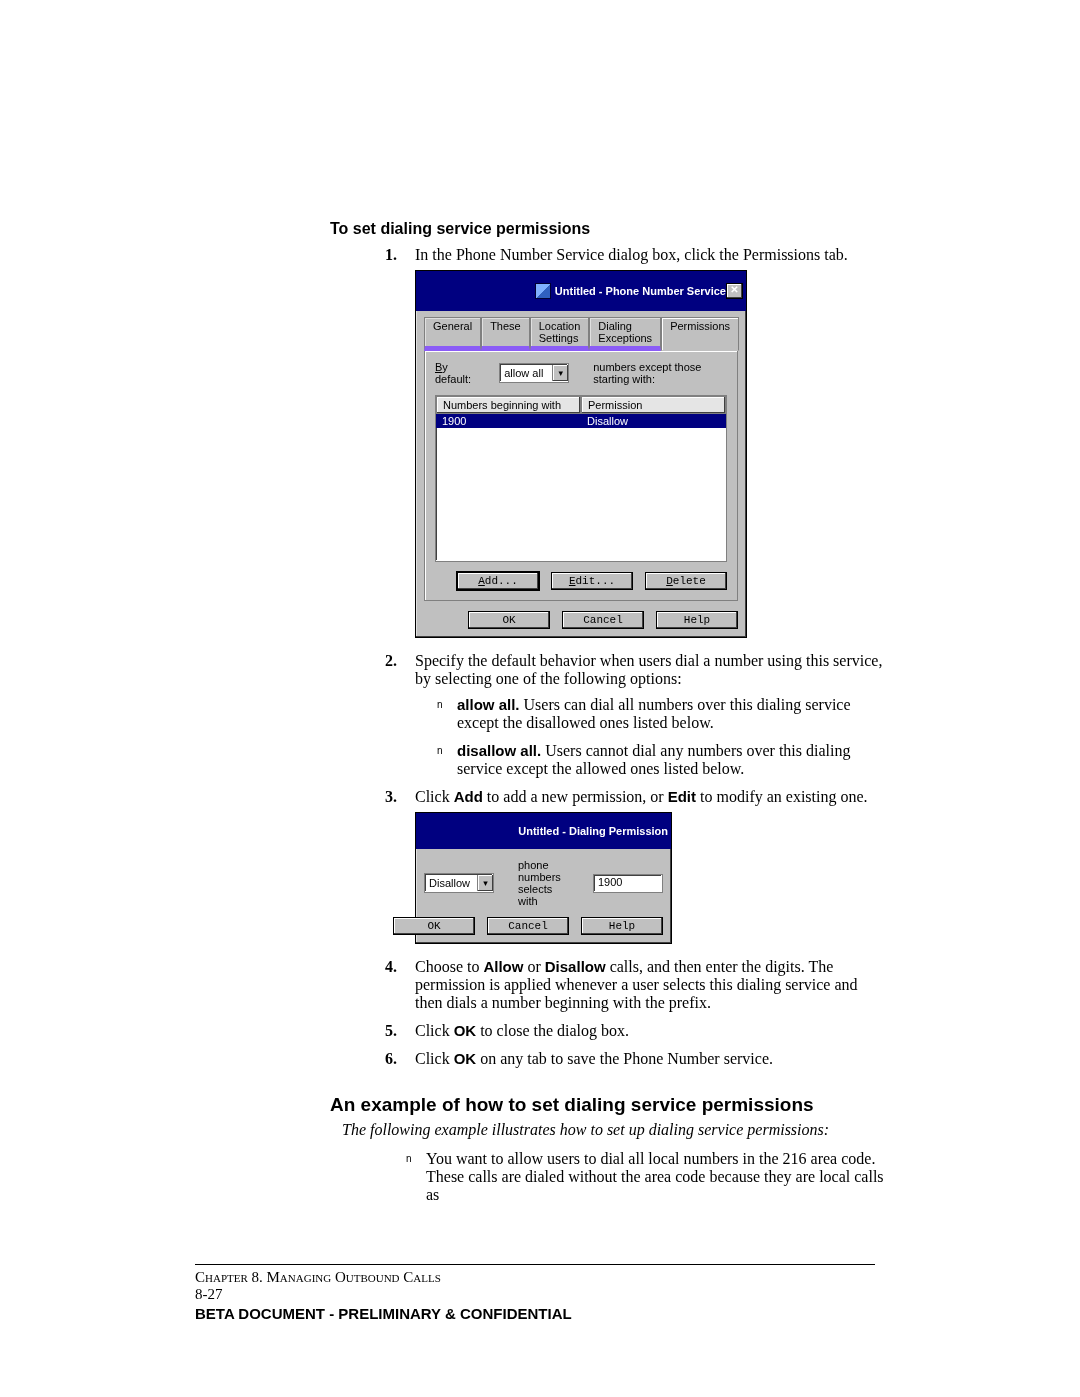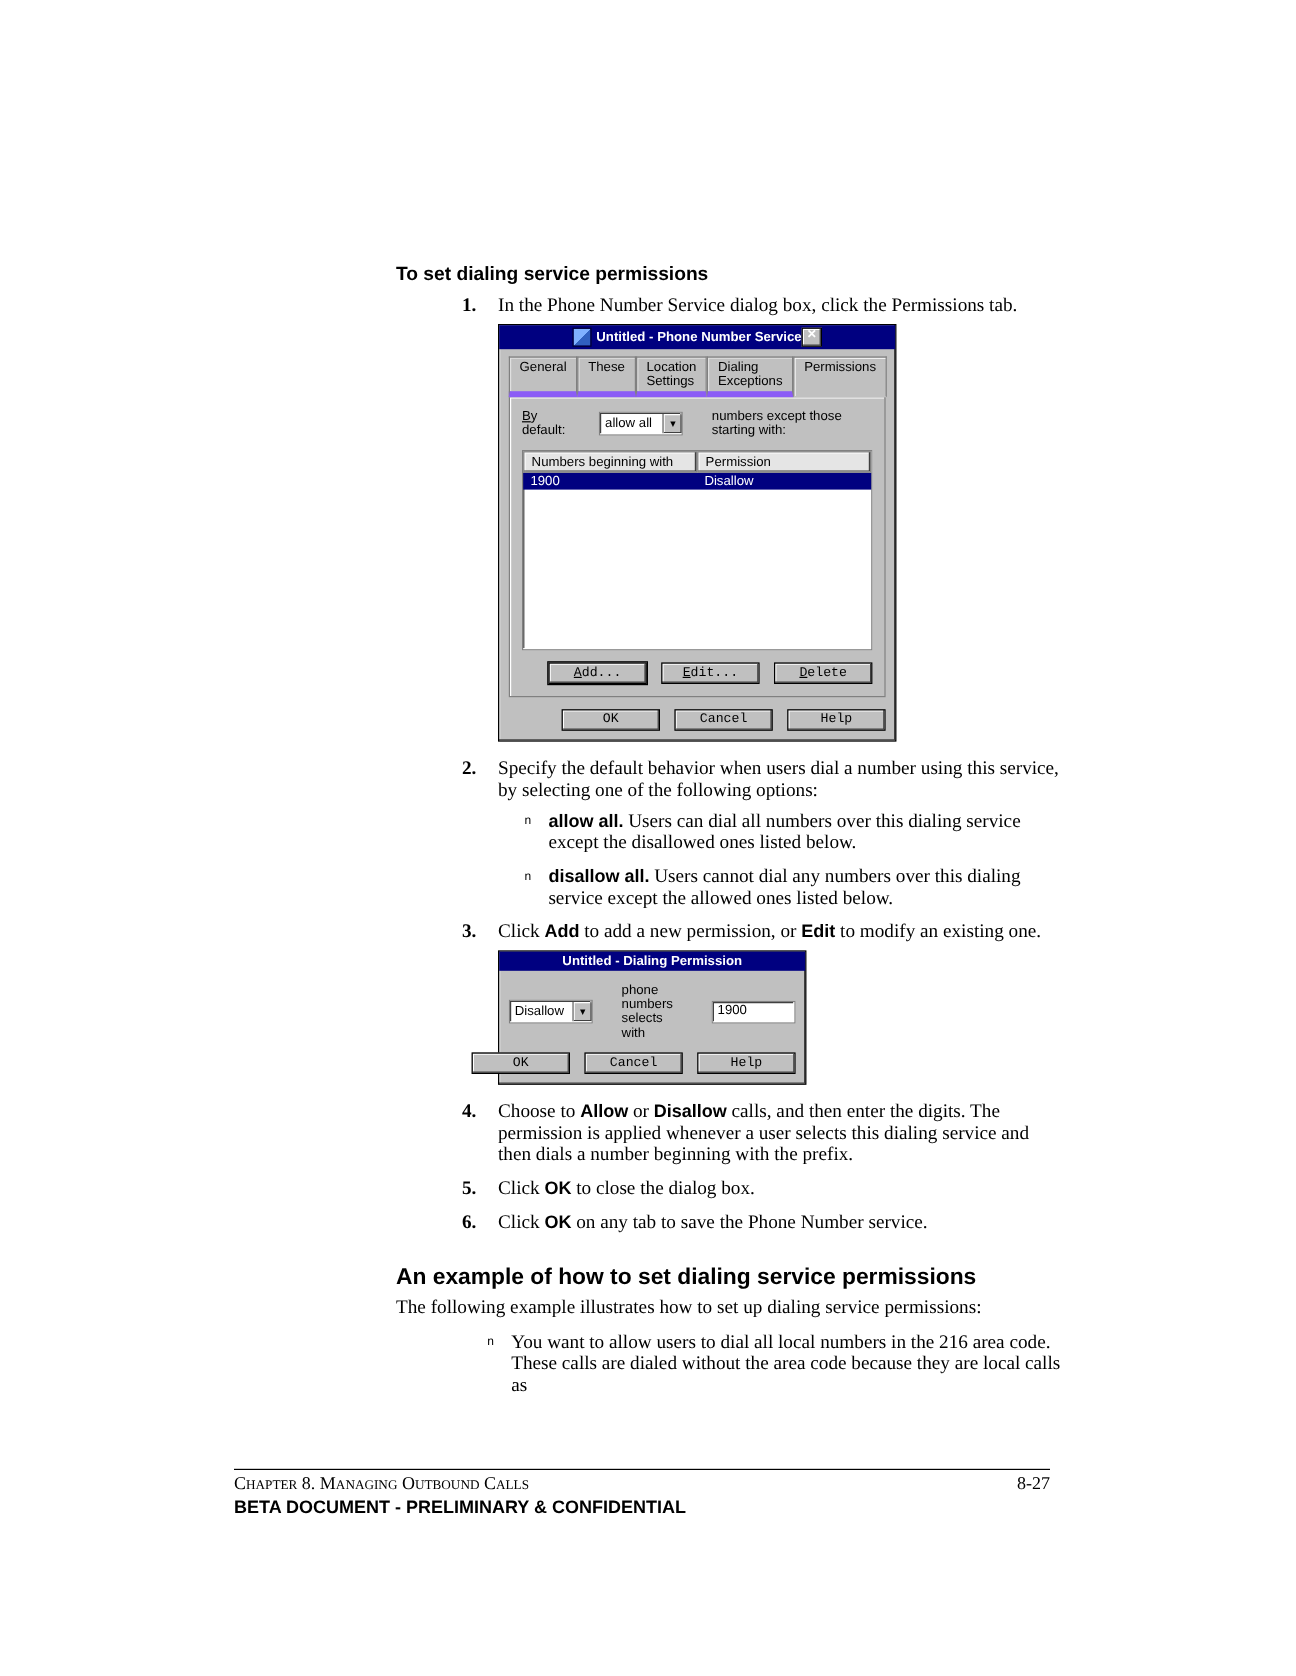--- a/index.html
+++ b/index.html
@@ -56,30 +56,31 @@
     font-family: Arial, sans-serif;
     font-size: 10px;
   }
   .bold { font-weight: bold; font-family: Arial, Helvetica, sans-serif; font-size:15px;}
   .heading-large {
     font-family: Arial, Helvetica, sans-serif;
     font-weight: bold;
     font-size: 19px;
     margin: 26px 0 4px 0;
   }
-  .body-text { margin: 0 0 10px 0; line-height: 1.25; }
+  .body-text { margin: 0 0 10px 12px; line-height: 1.25; font-style: italic; }
   .footer-rule {
     border-top: 1px solid #000;
     margin: 60px 0 4px 0;
   }
   .footer-line1 {
     display: flex;
     justify-content: space-between;
     font-variant: small-caps;
     font-size: 15px;
+    flex-direction: column;
   }
   .footer-line2 {
     font-family: Arial, Helvetica, sans-serif;
     font-weight: bold;
     font-size: 15px;
     margin-top: 2px;
   }
 
   
   .win95 {
@@ -88,22 +89,22 @@
     background: #c0c0c0;
     border: 1px solid #000;
     box-shadow: inset -1px -1px 0 #404040, inset 1px 1px 0 #dfdfdf;
     margin: 6px 0 14px 0;
   }
   .titlebar {
     background: #000080;
     color: #fff;
     display: flex;
     align-items: center;
-    justify-content: center;
-    padding: 2px 3px;
+    justify-content: flex-end;
+    padding: 12px 3px;
     font-weight: bold;
   }
   .titlebar .left { display:flex; align-items:center; gap:4px; }
   .sys-icon {
     width: 14px; height: 14px;
     background: linear-gradient(135deg,#7fb0ff 50%, #3060c0 50%);
     border: 1px solid #003;
   }
   .close-btn {
     width: 15px; height: 14px;

